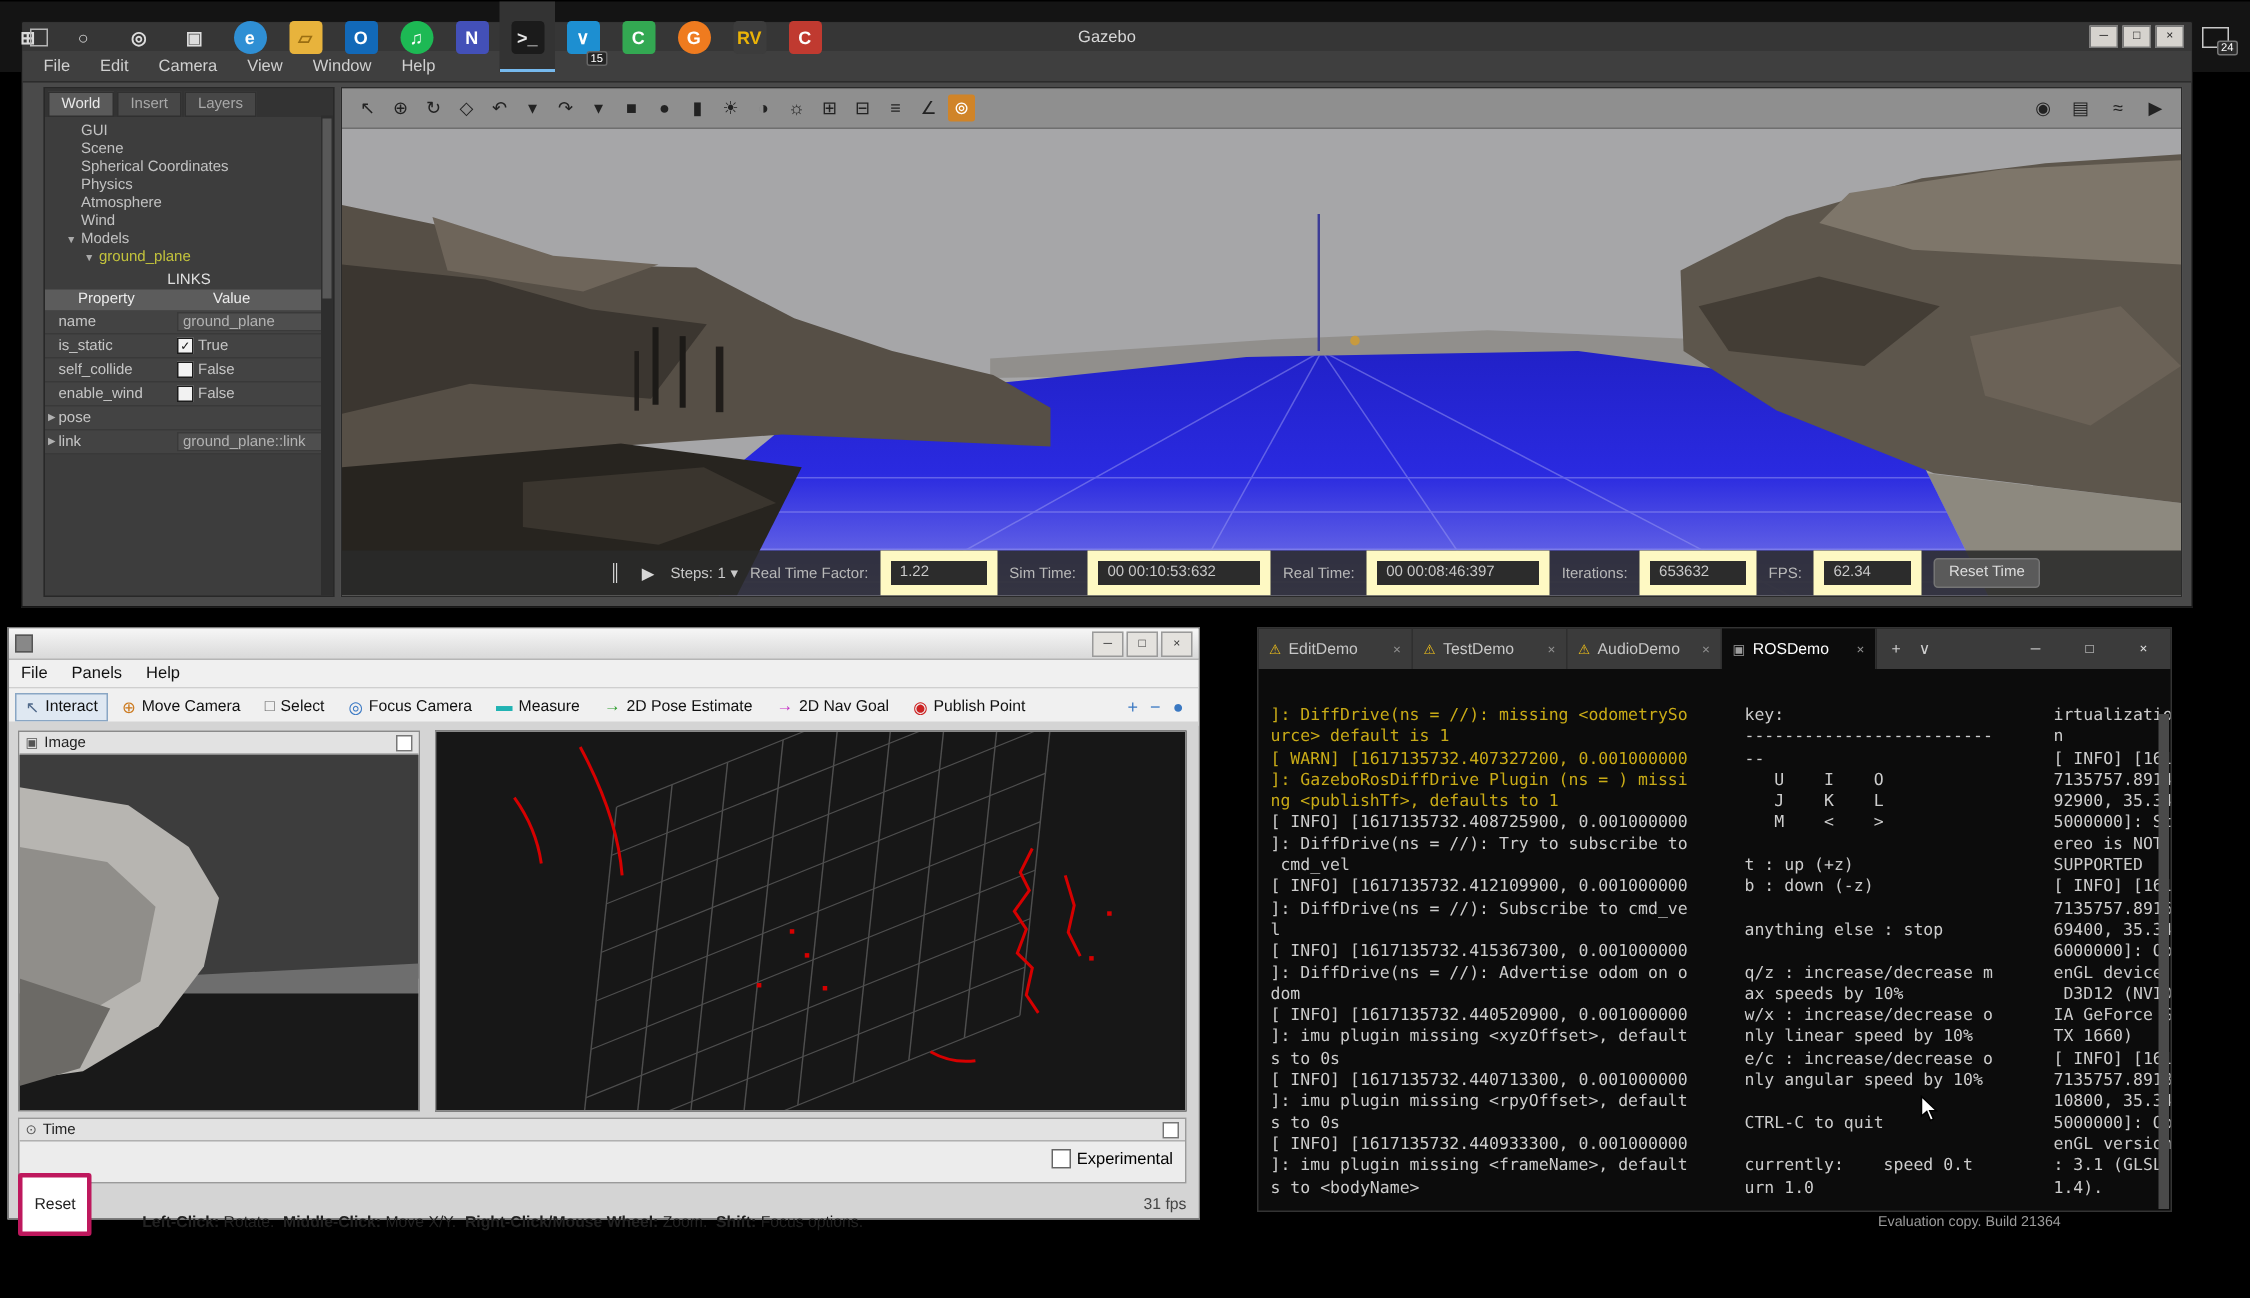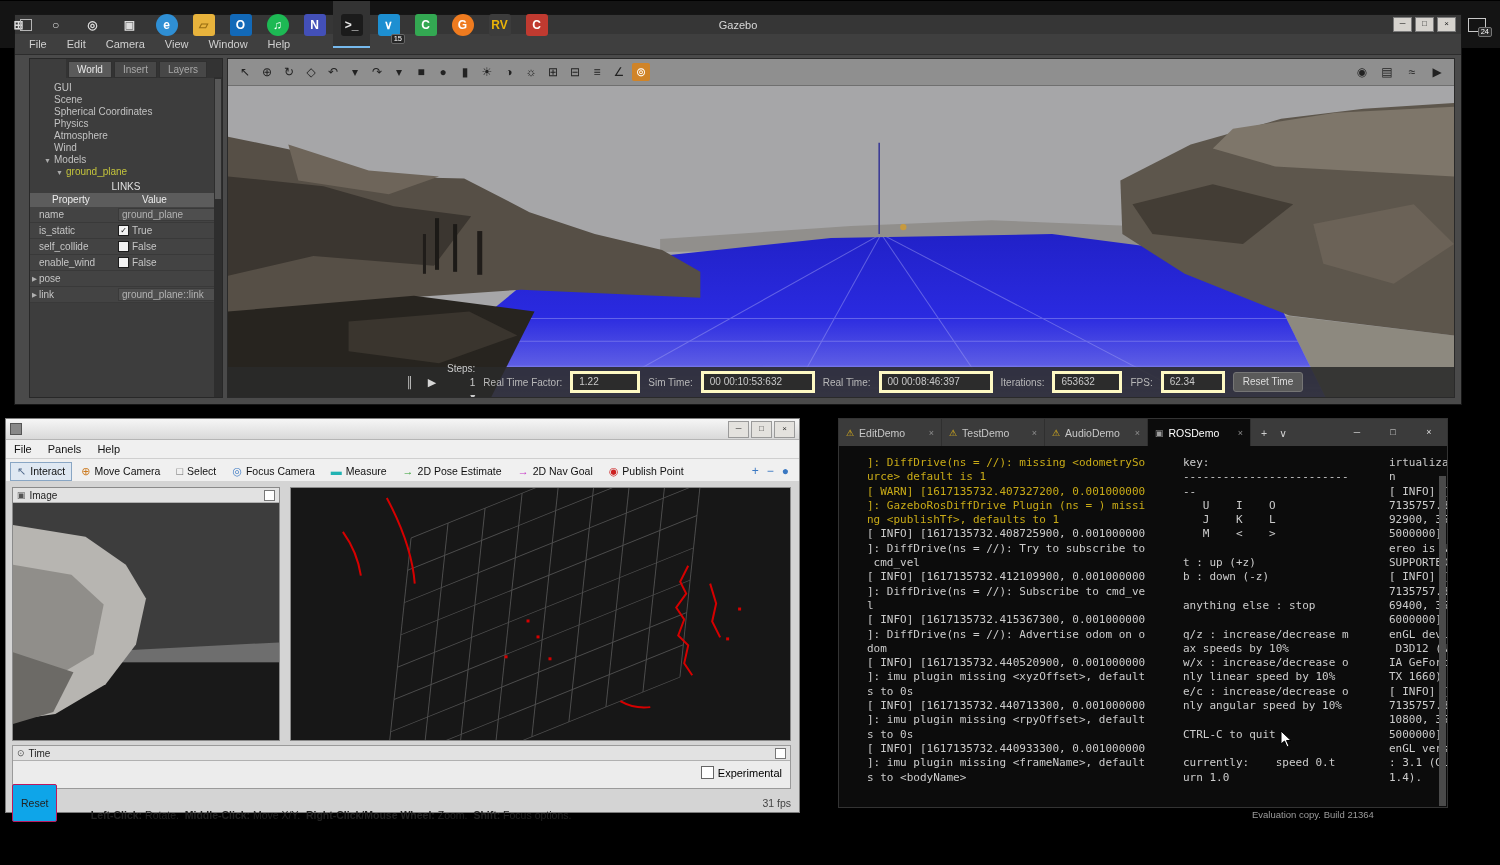--- a/index.html
+++ b/index.html
@@ -10,21 +10,21 @@
   
   #gazebo{left:14px;top:14px;width:1448px;height:391px;background:#4a4a4a;border:1px solid #161616;}
   .gz-title{position:relative;height:19px;background:#363636;display:flex;align-items:center;padding:0 5px;color:#d8d8d8;font-size:11px;}
   .gz-title-text{position:absolute;left:0;right:0;text-align:center;}
   .gz-appicon{width:10px;height:10px;border:1px solid #b5b5b5;margin-right:6px;z-index:1;}
   .winctl{margin-left:auto;display:flex;z-index:1;}
   .wbtn{width:17px;height:13px;background:#d6d3ce;border:1px solid #7a7a7a;color:#222;font-size:8px;line-height:11px;text-align:center;margin-left:3px;}
   .gz-menu{height:20px;background:#3f3f3f;display:flex;align-items:center;gap:20px;padding:0 14px;font-size:11px;color:#d0d0d0;border-bottom:1px solid #2c2c2c;}
   .gz-body{position:absolute;top:40px;left:0;right:0;bottom:0;}
   .gz-left{position:absolute;left:14px;top:3px;width:192px;bottom:6px;background:#3d3d3d;border:1px solid #282828;overflow:hidden;}
-  .gz-tabs{display:flex;gap:2px;padding:2px 2px 0 2px;background:#333;margin-left:36px;}
+  .gz-tabs{display:flex;gap:2px;padding:2px 2px 0 2px;background:#333;}
   .gz-tab{background:#474747;color:#a8a8a8;font-size:10px;padding:2px 8px;border:1px solid #303030;}
   .gz-tab.active{background:#5a5a5a;color:#e8e8e8;}
   .gz-tree{padding:4px 0 2px 0;font-size:10px;color:#c2c2c2;}
   .tree-item{padding-right:4px;height:12px;line-height:12px;white-space:nowrap;overflow:hidden;}
   .tree-item .arr{display:inline-block;width:10px;font-size:7px;color:#aaa;}
   .ind1{padding-left:14px;}.ind2{padding-left:26px;}
   .tree-item.selected{color:#c3c33c;}
   .gz-links{font-size:10px;font-weight:normal;color:#e0e0e0;text-align:center;height:13px;line-height:13px;}
   .pt-head{display:flex;background:#5c5c5c;color:#ececec;height:14px;line-height:14px;font-size:10px;}
   .pt-head .c1{width:88px;padding-left:22px;}.pt-head .c2{flex:1;padding-left:2px;}
@@ -41,22 +41,22 @@
   .gz-scroll{position:absolute;right:0;top:18px;bottom:0;width:8px;background:#2e2e2e;}
   .gz-thumb{position:absolute;top:2px;left:1px;width:6px;height:120px;background:#585858;}
   .gz-view{position:absolute;left:212px;top:3px;right:6px;bottom:6px;background:#9a9a9a;border:1px solid #2a2a2a;overflow:hidden;}
   .gz-toolbar{position:absolute;top:0;left:0;right:0;height:26px;background:#8f8f8f;border-bottom:1px solid #6f6f6f;display:flex;align-items:center;padding:0 8px;gap:4px;z-index:3;}
   .gz-tool{width:18px;height:18px;line-height:18px;text-align:center;font-size:12px;color:#222;}
   .gz-tool.highlight{background:#d08428;color:#fff;border-radius:2px;}
   .gz-toolbar-right{margin-left:auto;display:flex;gap:7px;}
   .gz-scene{position:absolute;top:26px;left:0;right:0;bottom:0;}
   .gz-playbar{position:absolute;left:0;right:0;bottom:0;height:30px;background:rgba(42,42,42,0.88);display:flex;align-items:center;gap:8px;padding:0 10px 0 175px;font-size:10px;color:#b8b8b8;z-index:4;}
   .gz-pb-btn{color:#d6d6d6;font-size:11px;width:14px;text-align:center;}
-  .gz-steps{display:flex;align-items:flex-end;gap:3px;color:#c9c9c9;flex-direction:column;}
-  .gz-field{background:#2c2c2c;border:3px solid #fef9c3;color:#c9c9c9;height:16px;line-height:16px;padding:0 6px;white-space:nowrap;overflow:hidden;}
+  .gz-steps{display:flex;align-items:flex-end;gap:3px;color:#c9c9c9;}
+  .gz-field{background:#2c2c2c;border:7px solid #fef9c3;color:#c9c9c9;height:16px;line-height:16px;padding:0 6px;white-space:nowrap;overflow:hidden;}
   .w-rtf{width:52px;} .w-time{width:96px;} .w-iter{width:52px;} .w-fps{width:46px;}
   .gz-reset{background:#5a5a5a;border:1px solid #757575;border-radius:3px;color:#ddd;height:18px;line-height:18px;padding:0 9px;}
 
   
   #rviz{left:5px;top:418px;width:795px;height:395px;background:#d8d8d8;border:1px solid #7c7c7c;}
   .rv-title{position:relative;height:20px;background:linear-gradient(#f6f6f6,#d9d9d9);display:flex;align-items:center;padding:0 4px;font-size:11px;color:#000;border-bottom:1px solid #b5b5b5;}
   .rv-title-text{position:absolute;left:0;right:0;text-align:center;font-size:11px;}
   .rv-appicon{width:10px;height:10px;background:#888;border:1px solid #555;margin-right:4px;z-index:1;}
   .rv-btn{width:19px;height:15px;background:#e4e2de;border:1px solid #9a9a9a;font-size:8px;line-height:13px;text-align:center;color:#333;margin-left:2px;}
   .rv-menu{height:18px;background:#f0f0f0;display:flex;gap:16px;align-items:center;padding:0 8px;font-size:11px;color:#111;border-bottom:1px solid #cfcfcf;}
@@ -73,39 +73,39 @@
   .rv-image-body{position:absolute;top:15px;left:0;right:0;bottom:0;}
   .rv-3d{position:absolute;left:284px;top:6px;right:8px;height:252px;border:1px solid #8a8a8a;background:#171717;}
   .rv-time-panel{position:absolute;left:6px;right:8px;top:264px;height:42px;border:1px solid #9a9a9a;background:#ececec;}
   .rv-time-fields{display:flex;align-items:center;gap:5px;padding:4px 6px;font-size:11px;color:#000;}
   .rv-tfield{display:flex;align-items:center;gap:4px;white-space:nowrap;}
   .rv-tbox{background:#fff;border:1px solid #7f7f7f;height:16px;line-height:16px;padding:0 4px;width:88px;font-size:11px;overflow:hidden;}
   .rv-tbox.wide{width:152px;}
   .rv-exp{margin-left:auto;display:flex;align-items:center;gap:4px;}
   .rv-cb{width:11px;height:11px;background:#fff;border:1px solid #666;}
   .rv-status{position:absolute;left:6px;right:8px;top:312px;height:20px;display:flex;align-items:center;gap:10px;font-size:10.5px;color:#222;}
-  .rv-reset{background:#0ea5e9;border:1px solid #be185d;border-radius:2px;padding:12px 8px;font-size:10.5px;}
+  .rv-reset{background:#ffffff;border:3px solid #be185d;border-radius:2px;padding:12px 8px;font-size:10.5px;}
   .rv-help{white-space:pre;overflow:hidden;}
   .rv-help b{font-weight:bold;}
   .rv-fps{margin-left:auto;color:#444;}
 
   
   #terminal{left:838px;top:418px;width:610px;height:390px;background:#0c0c0c;border:1px solid #333;}
   .tm-tabbar{height:27px;background:#3b3b3b;display:flex;align-items:stretch;font-size:10.5px;color:#c8c8c8;}
   .tm-tab{display:flex;align-items:center;gap:5px;padding:0 7px;width:103px;box-sizing:border-box;border-right:1px solid #2f2f2f;}
   .tm-tab.active{background:#0c0c0c;color:#fff;}
   .tm-tab .ticon{font-size:9px;}
   .tm-tab .ticon.warn{color:#f0c019;}
   .tm-tab .ticon.cmd{color:#9e9e9e;}
   .tm-tab .x{margin-left:auto;color:#8f8f8f;font-size:9px;}
   .tm-newtab{display:flex;align-items:center;gap:12px;padding:0 10px;color:#cfcfcf;}
   .tm-winbtns{margin-left:auto;display:flex;}
   .tm-winbtn{width:36px;text-align:center;line-height:27px;font-size:9px;color:#ddd;}
   .tm-content{position:absolute;top:27px;left:0;right:0;bottom:0;font-family:"DejaVu Sans Mono",monospace;font-size:11px;color:#ccc;overflow:hidden;}
-  .tm-pane{position:absolute;top:10px;margin-left:20px;}
+  .tm-pane{position:absolute;top:24px;}
   #pane1{left:8px;width:302px;} #pane2{left:324px;width:200px;} #pane3{left:530px;width:80px;}
   .tline{height:14.3px;line-height:14.3px;white-space:pre;overflow:hidden;}
   .tline.warn{color:#c9ab17;}
   .tm-scroll{position:absolute;right:1px;top:30px;width:7px;height:330px;background:#4a4a4a;}
 
   
   #taskbar{left:0;top:818px;width:1500px;height:47px;background:#141414;display:flex;align-items:center;border-top:1px solid #000;}
   .tb-cells{display:flex;}
   .tb-cell{width:37px;height:47px;display:flex;align-items:center;justify-content:center;position:relative;}
   .tb-cell.active{background:#333;box-shadow:inset 0 -2px 0 #76b9ed;}

